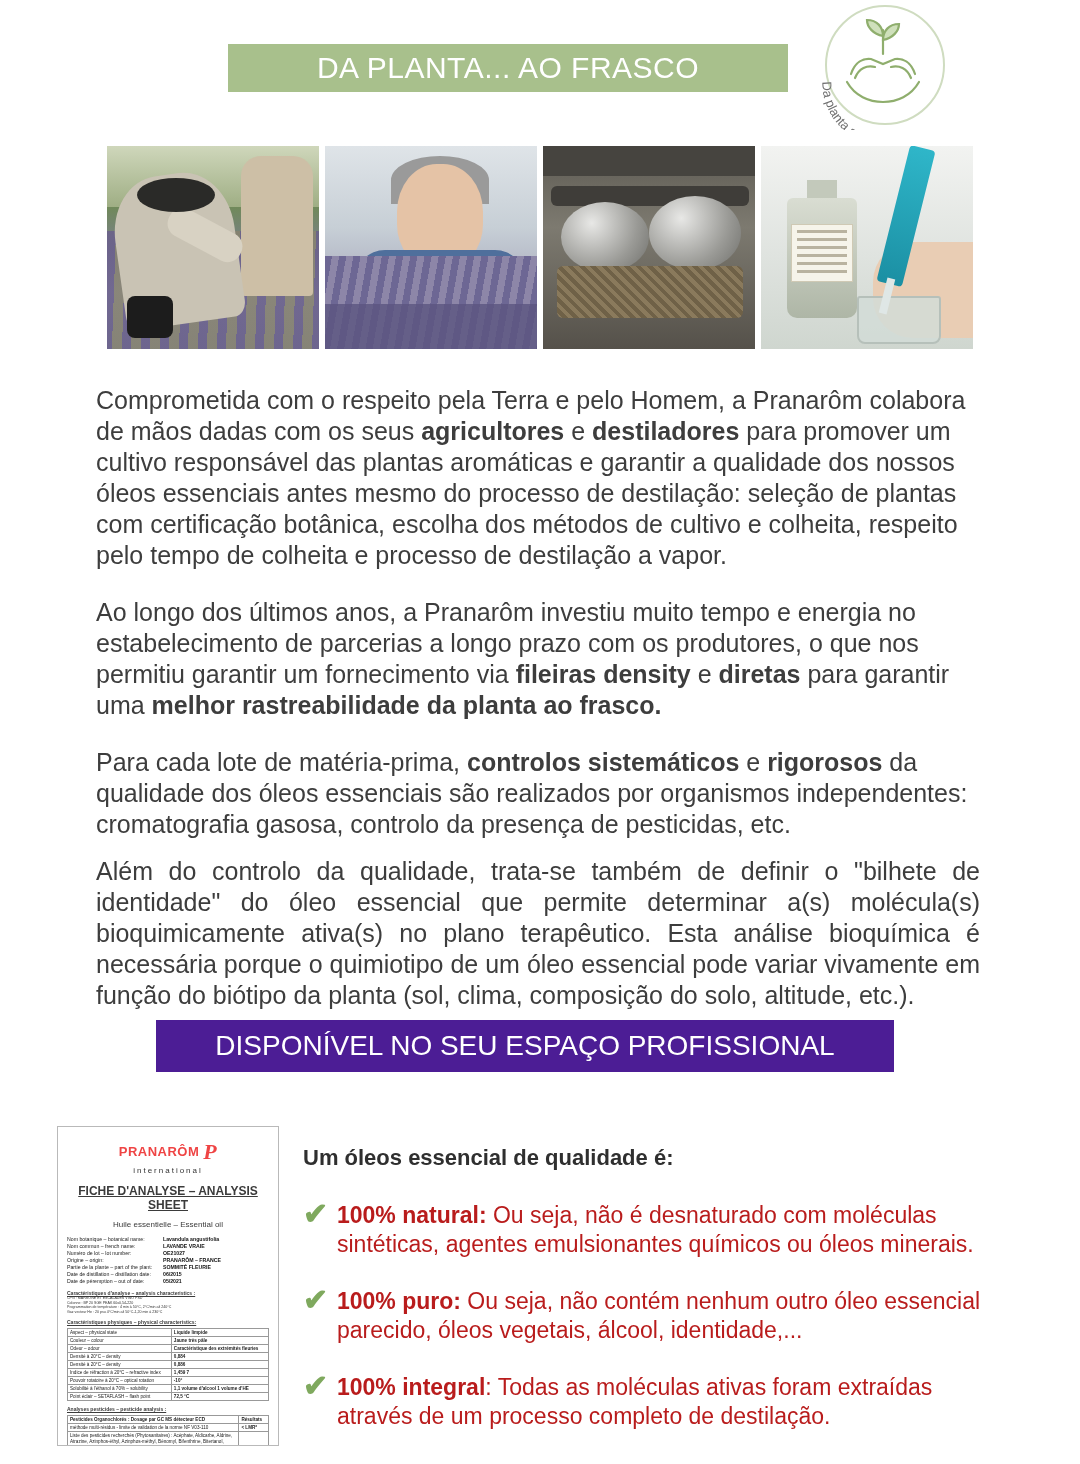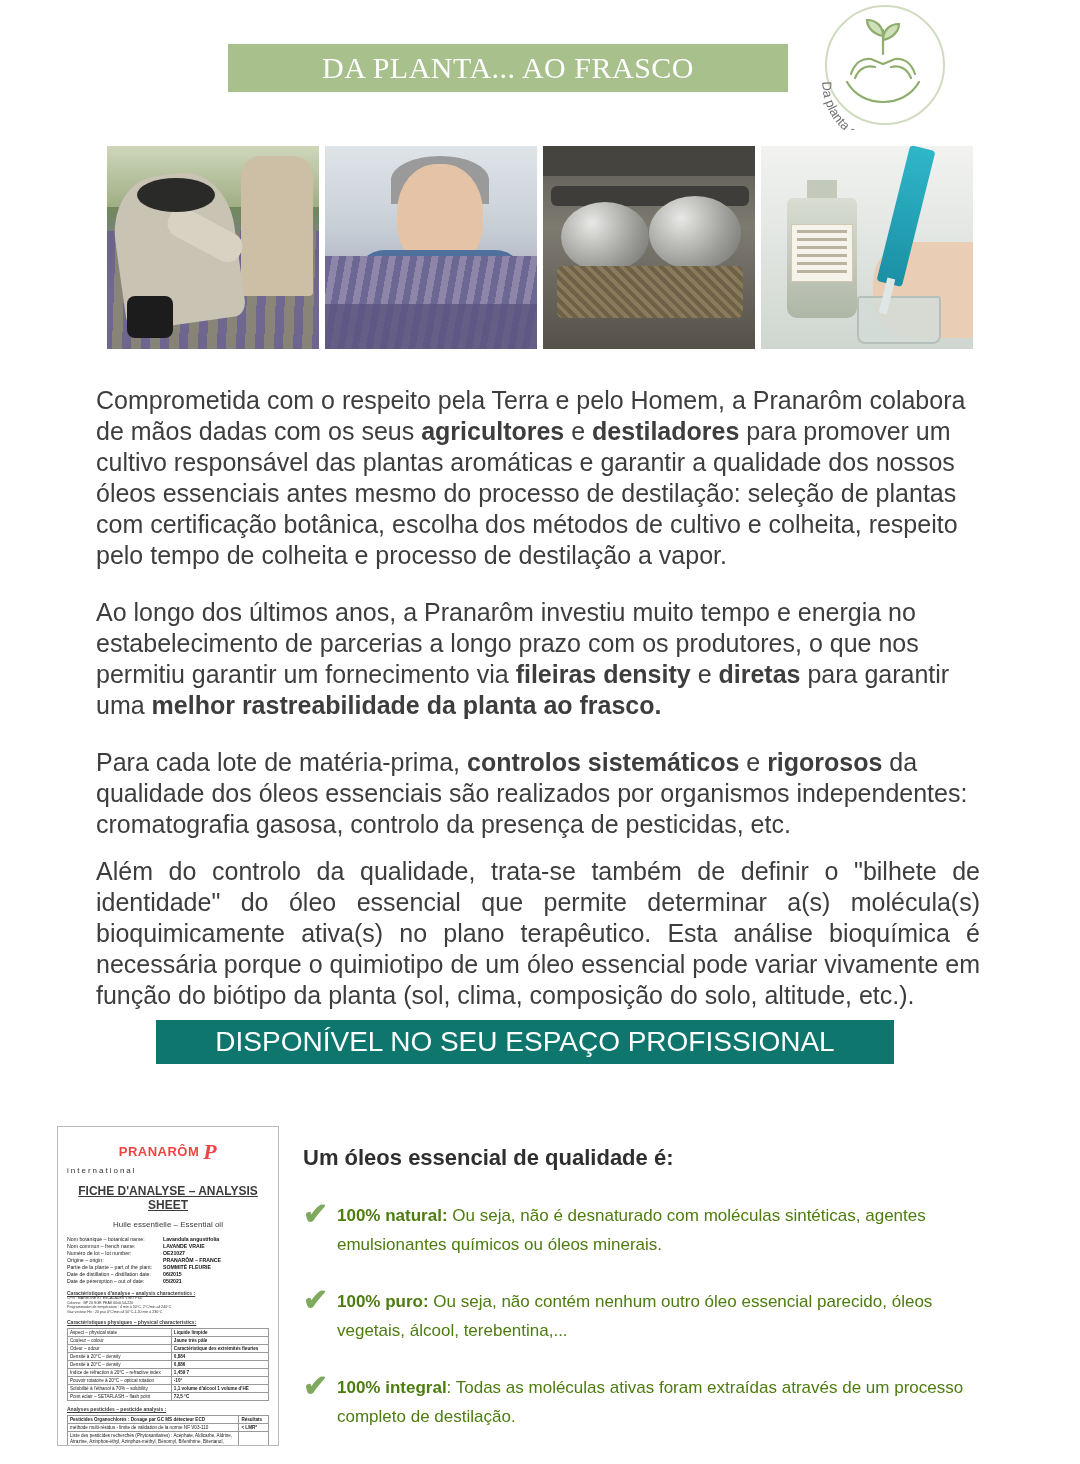--- a/index.html
+++ b/index.html
@@ -12,21 +12,21 @@
     overflow: hidden;
   }
   .page { position: relative; width: 1080px; height: 1464px; }
 
   
   .banner-main {
     position: absolute;
     left: 228px; top: 44px;
     width: 560px; height: 48px;
     background: #a8c08c;
-    display: flex; align-items: center; justify-content: center; font-family: Liberation Serif, serif;
+    display: flex; align-items: center; justify-content: center;
   }
   .banner-main span {
     color: #ffffff;
     font-size: 30px;
     letter-spacing: 0.5px;
     font-weight: 400;
   }
 
   
   .logo-wrap {
@@ -129,22 +129,22 @@
   .banner2 {
     position: absolute;
     left: 202px; top: 972px;
     width: 620px; height: 44px;
     background: #a8c08c;
     display: flex; align-items: center; justify-content: center;
   }
   .banner3 {
     position: absolute;
     left: 156px; top: 1020px;
-    width: 738px; height: 44px;
-    background: #0f766e;
+    width: 738px; height: 52px;
+    background: #4c1d95;
     display: flex; align-items: center; justify-content: center;
   }
   .banner2 span, .banner3 span {
     color: #ffffff;
     font-size: 28px;
     font-weight: 400;
     white-space: nowrap;
   }
 
   
@@ -159,21 +159,21 @@
   }
   .sheet-logo {
     text-align: center;
     font-size: 13px;
     letter-spacing: .5px;
     font-weight: 700;
     color: #ef4444;
     margin-top: 4px;
   }
   .sheet-logo .p-mark { font-style: italic; font-family: "Liberation Serif", serif; font-size: 22px; vertical-align: -3px; margin-left: 4px;}
-  .sheet-sub { font-size: 8px; letter-spacing: 2px; color:#333; margin-top:1px; }
+  .sheet-sub { text-align:center; font-size: 8px; letter-spacing: 2px; color:#333; margin-top:1px; }
   .sheet-title { text-align:center; font-size: 12px; font-weight:700; margin-top: 9px; text-decoration: underline; }
   .sheet-title2 { text-align:center; font-size: 8px; margin-top: 8px; }
   .sheet-block { margin-top: 7px; }
   .kv { display:flex; font-size: 5.2px; line-height: 7px; }
   .kv .k { width: 96px; color:#222; }
   .kv .v { font-weight: 700; color:#111; }
   .minitable { width:100%; border-collapse: collapse; margin-top: 3px; }
   .minitable td { border: .5px solid #999; font-size: 4.6px; line-height: 6px; padding: .5px 2px; color:#222; }
   .minitable td.b { font-weight:700; }
   .blob { font-size: 3.6px; line-height: 4.6px; color:#333; text-align: justify; }
@@ -194,23 +194,23 @@
   }
   .qitem { display: flex; margin-bottom: 28px; }
   .check {
     flex: 0 0 34px;
     color: #7fa95e;
     font-size: 30px;
     line-height: 26px;
     font-weight: 700;
   }
   .qtext {
-    font-size: 17px;
+    font-size: 23px;
     line-height: 29px;
-    color: #4d7c0f;
+    color: #b91c1c;
   }
   .qtext b { font-weight: 700; }
 </style>
 </head>
 <body>
 
 <div class="page">
 
   <div class="banner-main">
     <span>DA PLANTA... AO FRASCO</span>
@@ -410,21 +410,21 @@
   <div class="quality">
     <h3>Um óleos essencial de qualidade é:</h3>
 
     <div class="qitem">
       <div class="check">✔</div>
       <div class="qtext"><b>100% natural:</b><span> Ou seja, não é desnaturado com moléculas sintéticas, agentes emulsionantes químicos ou óleos minerais.</span></div>
     </div>
 
     <div class="qitem">
       <div class="check">✔</div>
-      <div class="qtext"><b>100% puro:</b><span> Ou seja, não contém nenhum outro óleo essencial parecido, óleos vegetais, álcool, terebentina,...</span></div>
+      <div class="qtext"><b>100% puro:</b><span> Ou seja, não contém nenhum outro óleo essencial parecido, óleos vegetais, álcool, identidade,...</span></div>
     </div>
 
     <div class="qitem">
       <div class="check">✔</div>
       <div class="qtext"><b>100% integral</b><span>: Todas as moléculas ativas foram extraídas através de um processo completo de destilação.</span></div>
     </div>
   </div>
 
 </div>
 

